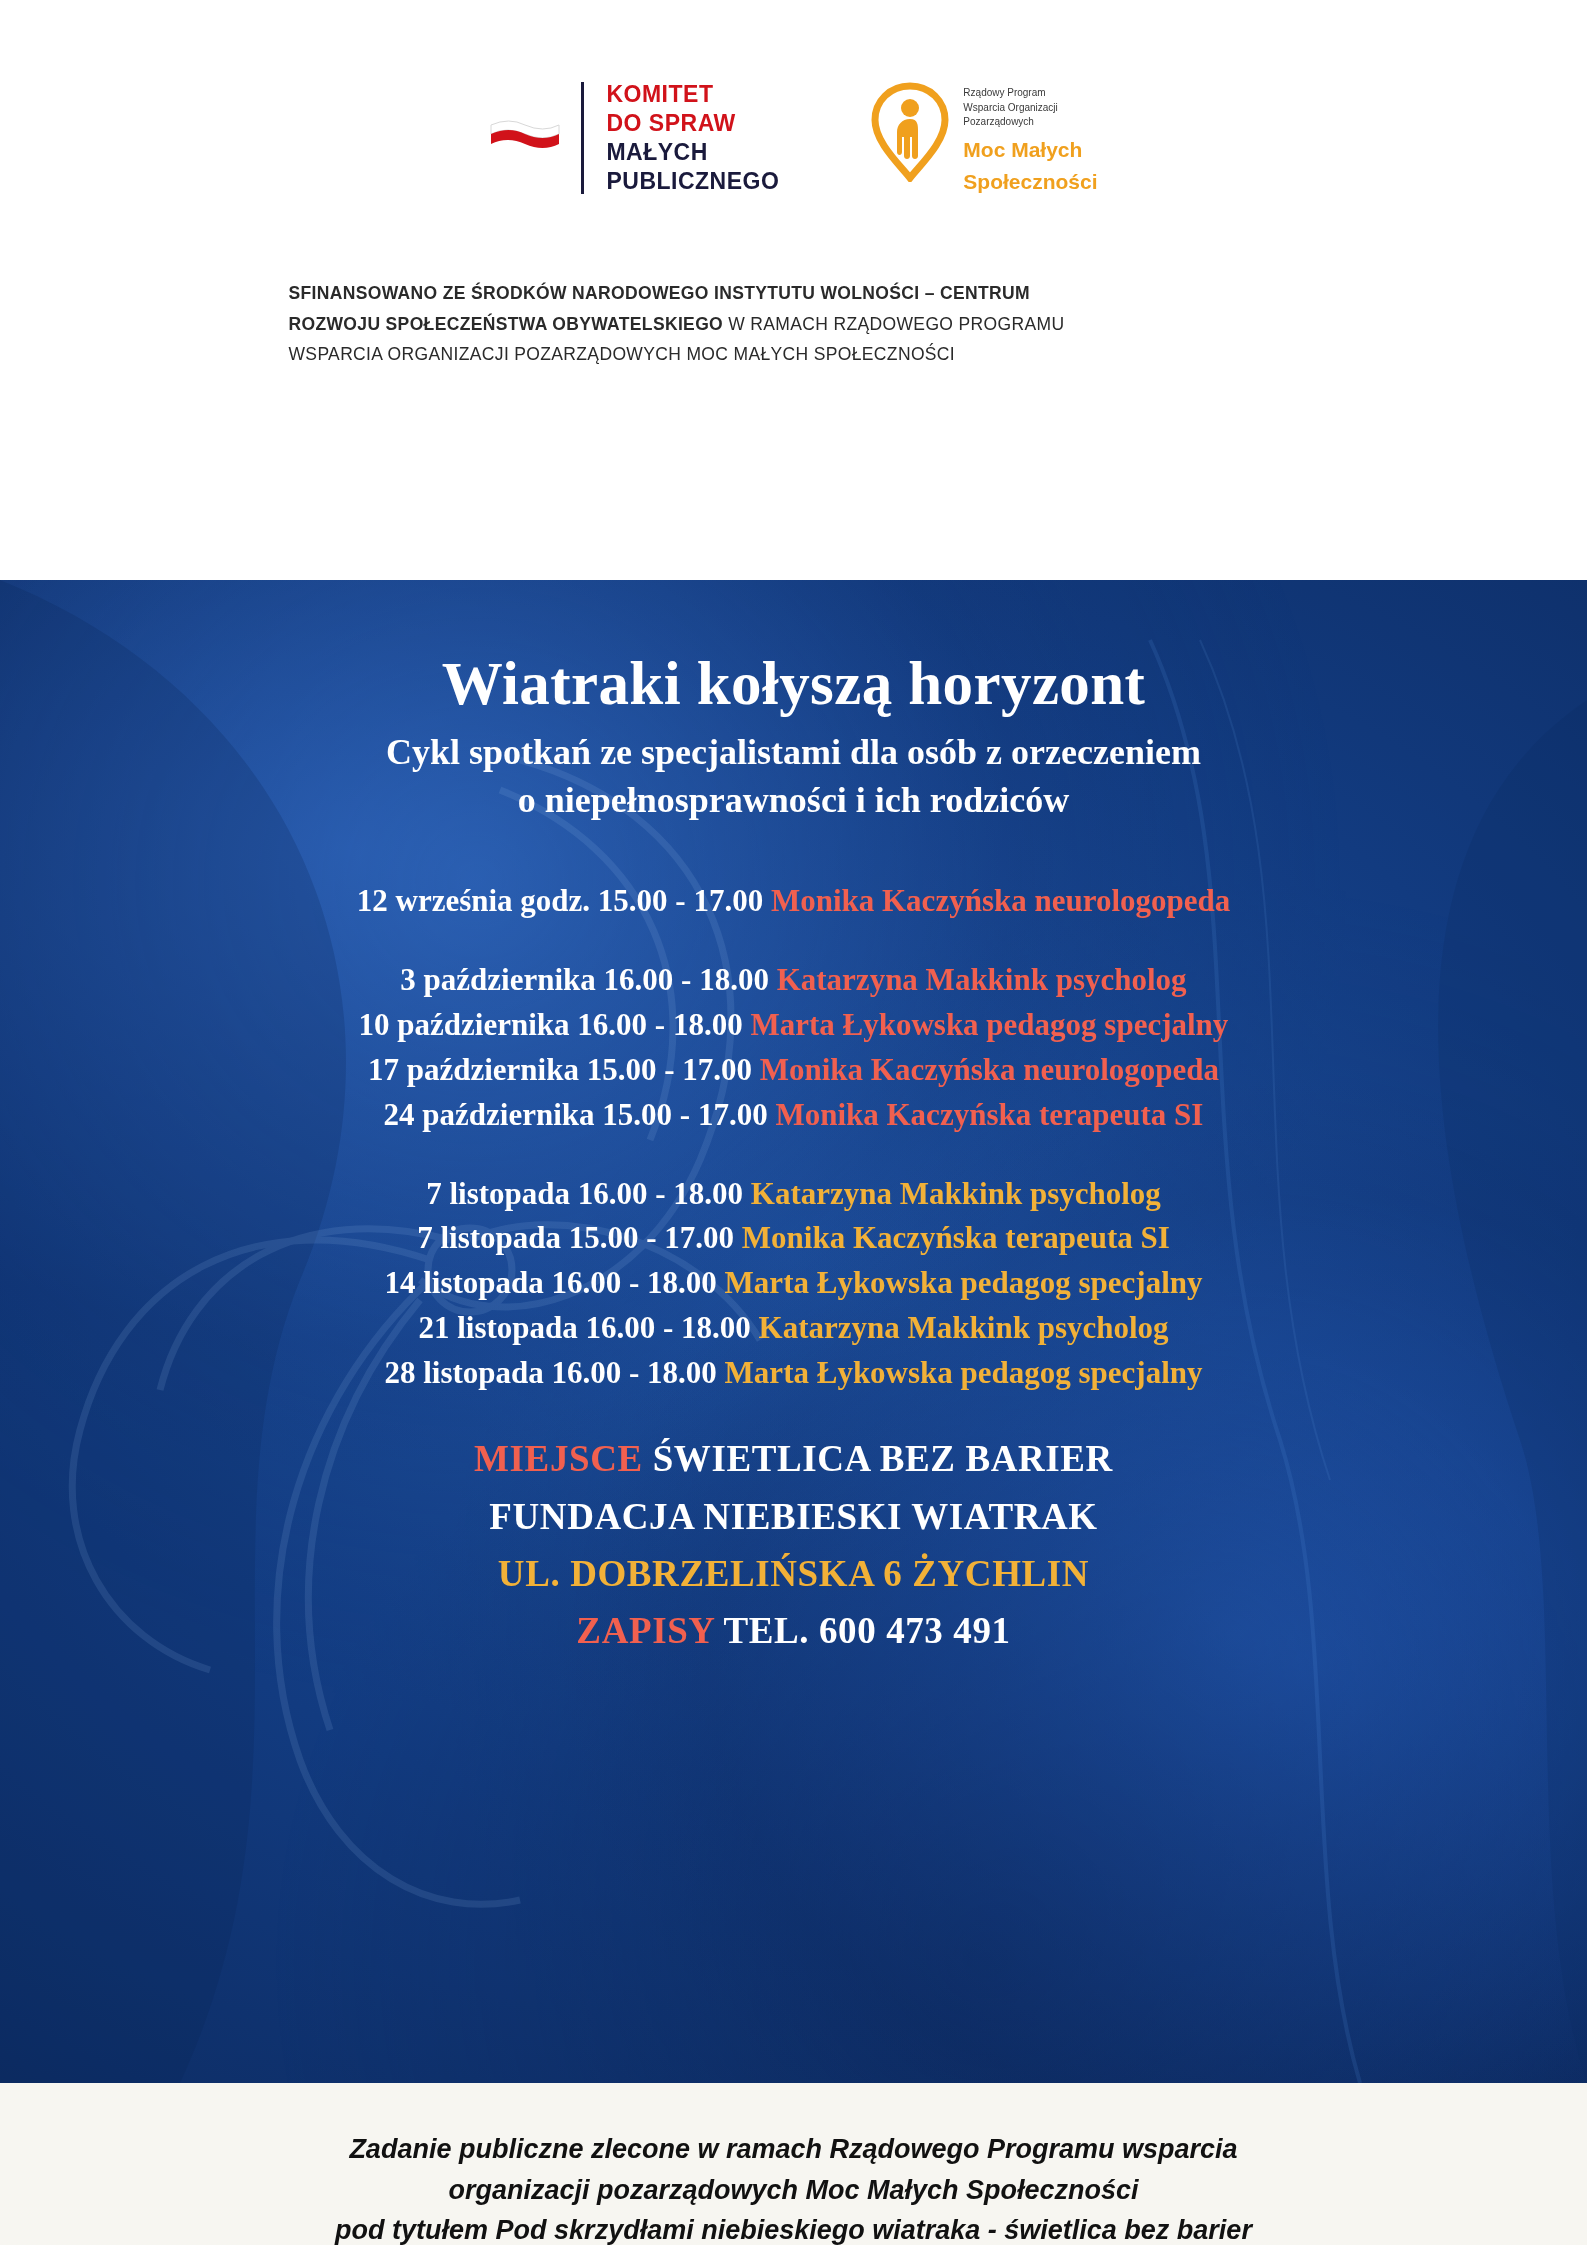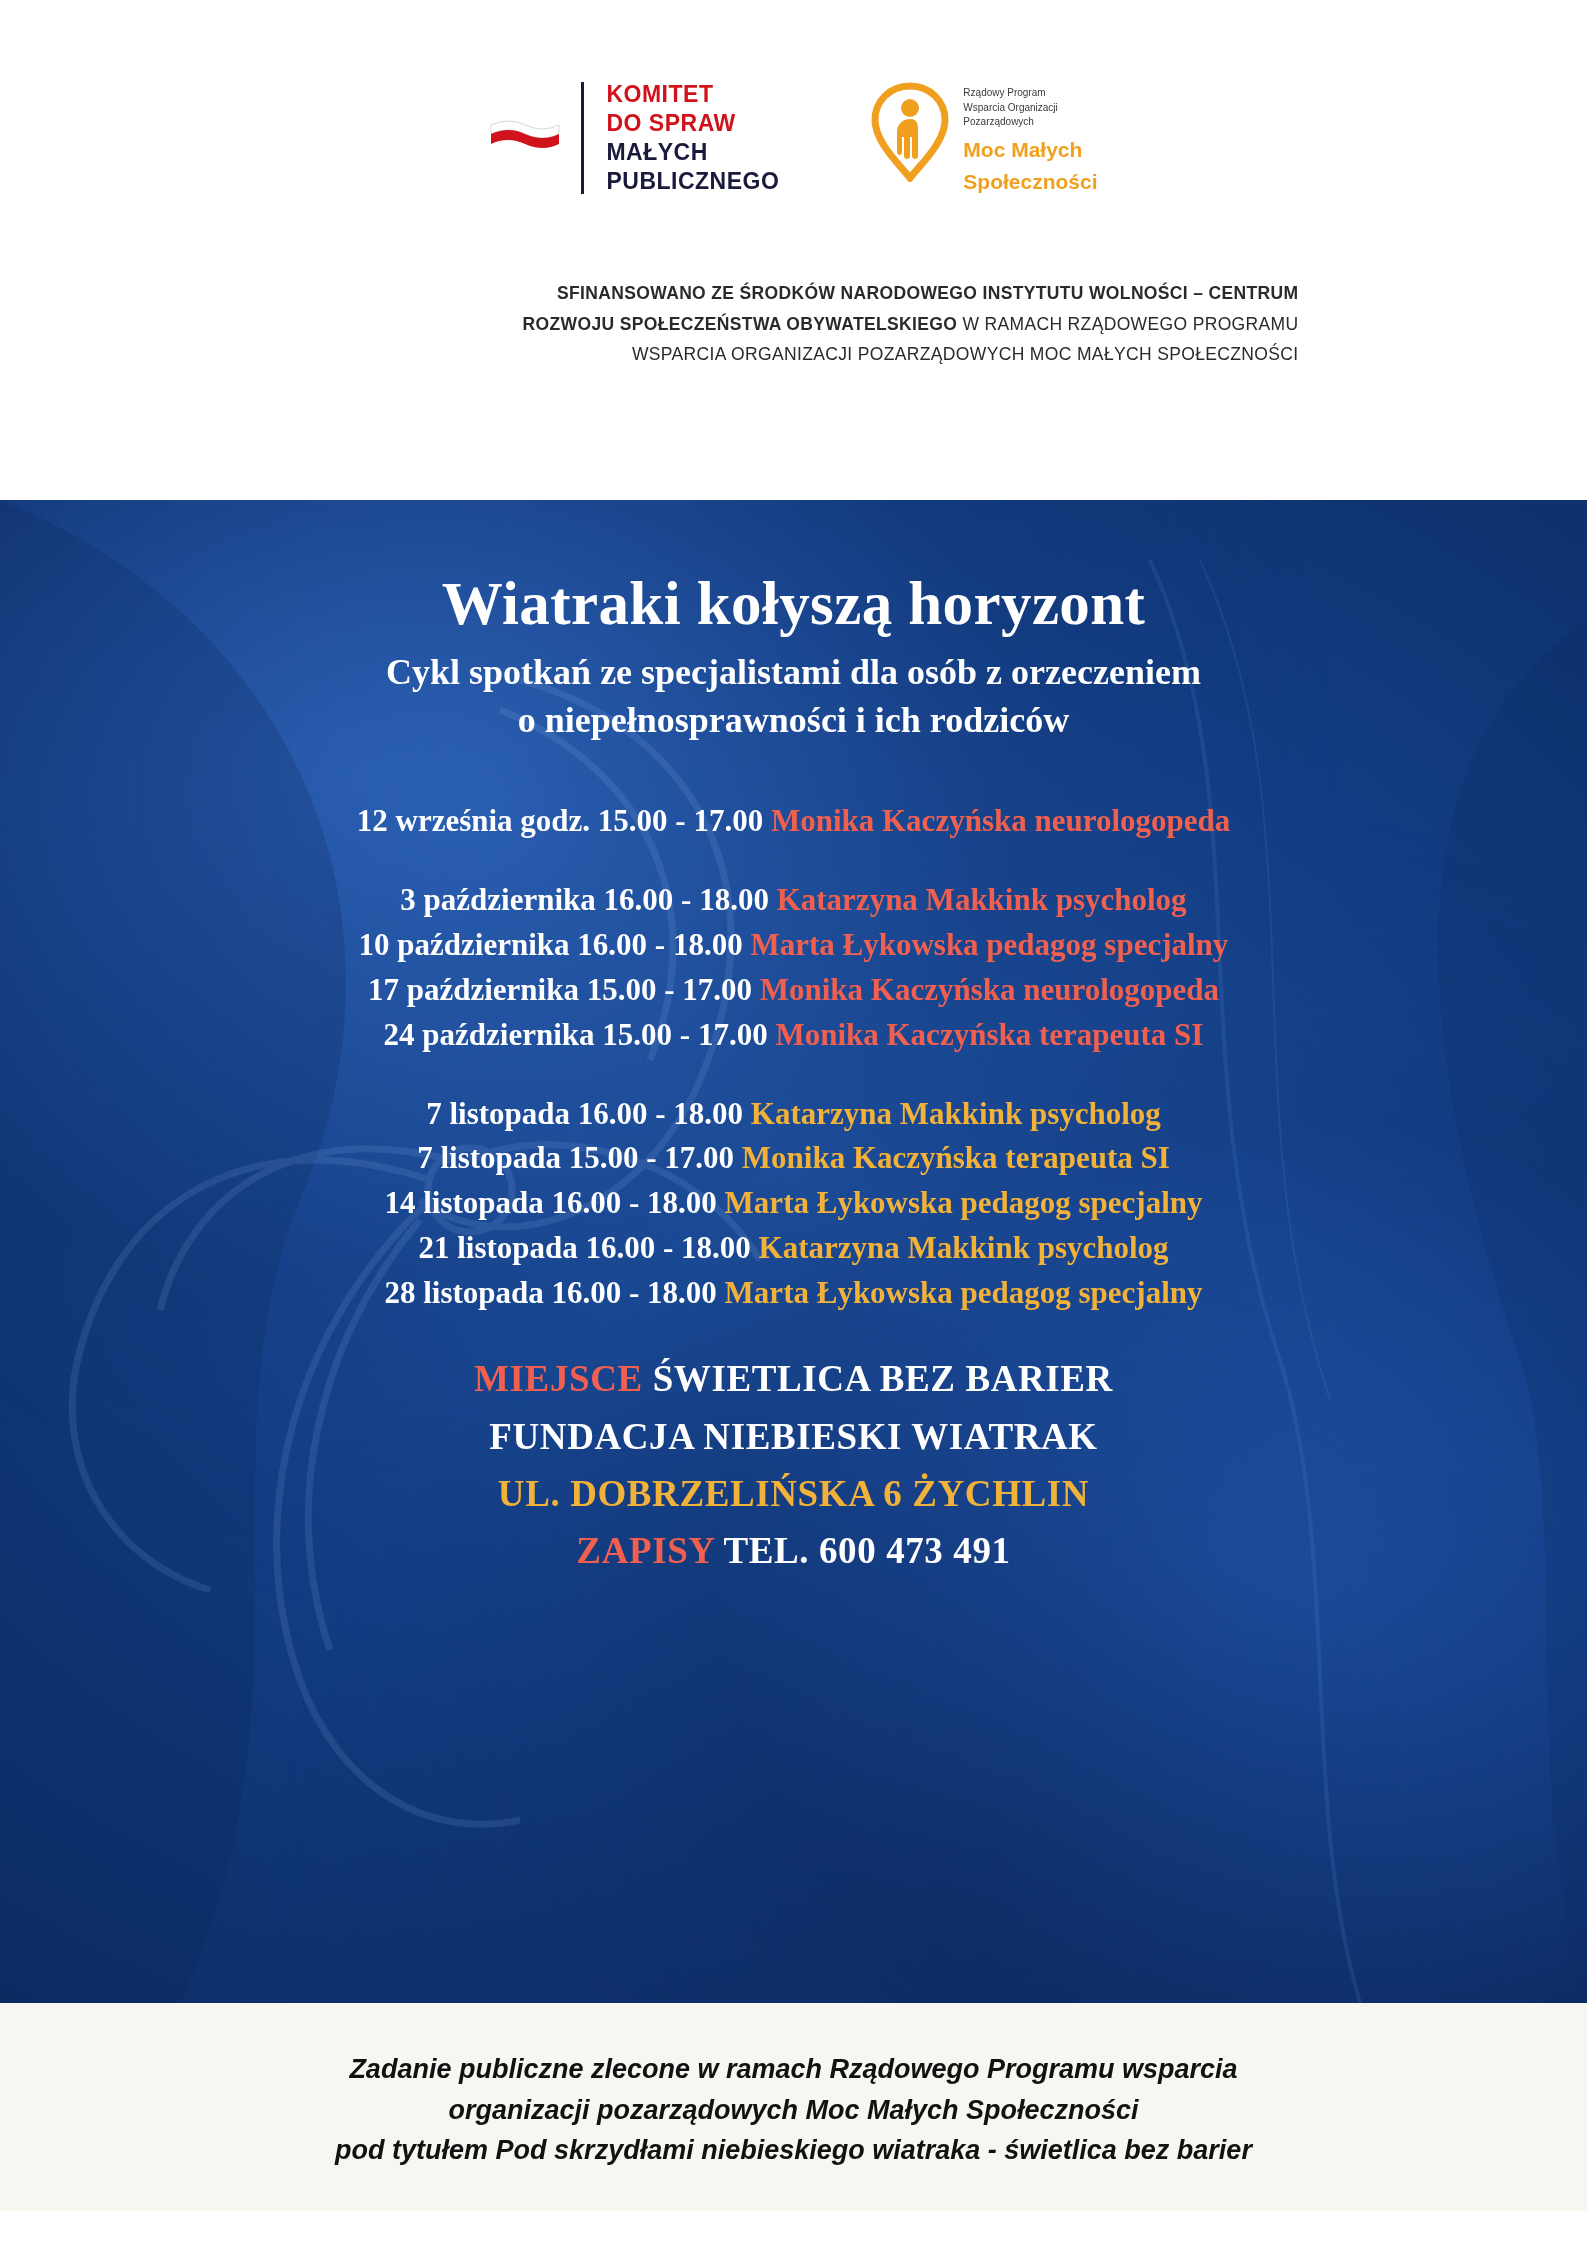--- a/index.html
+++ b/index.html
@@ -6,21 +6,21 @@
   html, body {
     width:1587px;
     background:#ffffff;
     font-family:"Liberation Sans", sans-serif;
   }
   body { width:1587px; }
 
   .poster { position:relative; width:1587px; min-height:2245px; background:#ffffff; overflow:hidden; }
 
   
-  .top-band { position:relative; width:100%; height:500px; background:#ffffff; }
+  .top-band { position:relative; width:100%; height:580px; background:#ffffff; }
 
   .logos { display:flex; align-items:flex-start; justify-content:center; gap:92px; padding-top:80px; }
 
   
   .logo-komitet { display:flex; align-items:center; gap:18px; }
   .flag-pl { width:74px; }
   .flag-pl svg { display:block; }
   .komitet-text { line-height:1.26; }
   .komitet-text div { font-weight:bold; font-size:23px; letter-spacing:0.5px; }
   .k-red { color:#d1121a; }
@@ -36,21 +36,21 @@
   
   .logo-mms { display:flex; align-items:flex-start; gap:14px; padding-top:2px; }
   .mms-mark { width:78px; height:100px; }
   .mms-text { padding-top:4px; }
   .mms-small { font-size:10px; color:#3a3a3a; line-height:1.45; }
   .mms-big { margin-top:7px; font-size:21px; font-weight:bold; color:#f0a01e; line-height:1.2; }
 
   .funding {
     margin:82px auto 0;
     width:1010px;
-    text-align:right;
+    text-align:left;
     color:#2a2a2a;
     line-height:1.75;
     font-size:17.5px;
     letter-spacing:0.35px;
   }
   .funding .b { font-weight:bold; }
 
   
   .blue-panel {
     position:relative;

